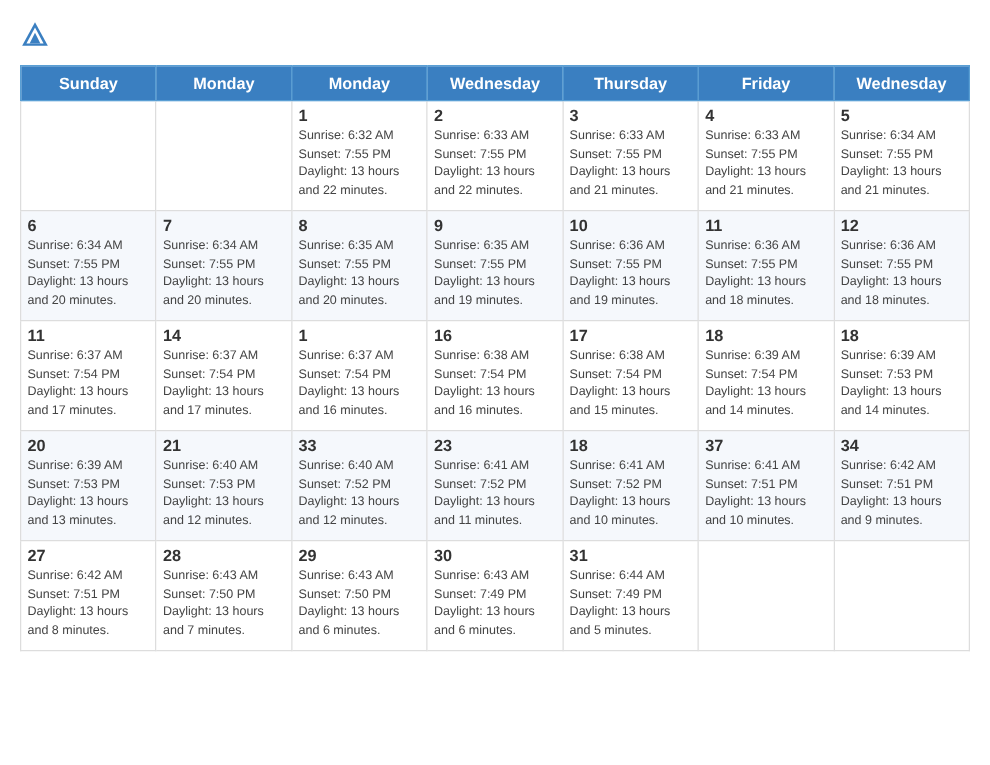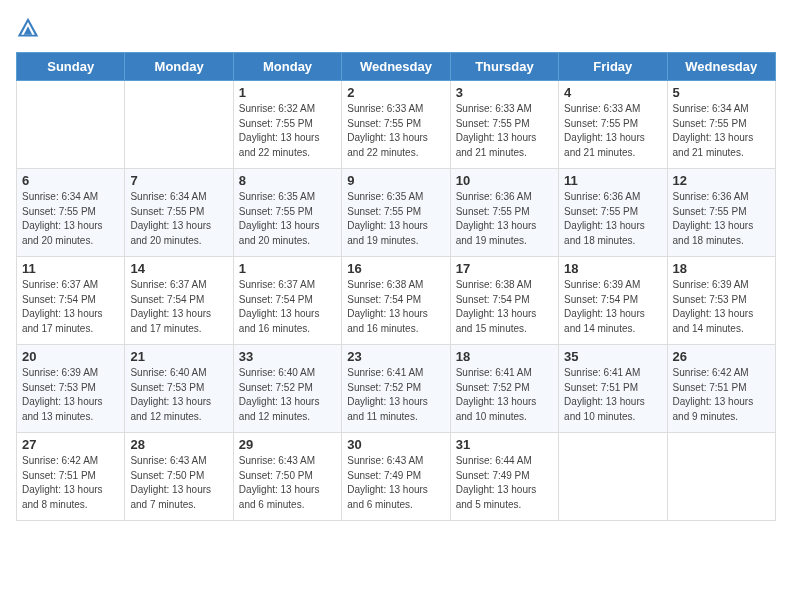--- a/index.html
+++ b/index.html
@@ -270,27 +270,27 @@
 Sunset: 7:52 PM
 Daylight: 13 hours and 11 minutes.</div>
         </td>
         <td>
           <span class="day-num">18</span>
           <div class="day-info">Sunrise: 6:41 AM
 Sunset: 7:52 PM
 Daylight: 13 hours and 10 minutes.</div>
         </td>
         <td>
-          <span class="day-num">35</span>
+          <span class="day-num">37</span>
           <div class="day-info">Sunrise: 6:41 AM
 Sunset: 7:51 PM
 Daylight: 13 hours and 10 minutes.</div>
         </td>
         <td>
-          <span class="day-num">26</span>
+          <span class="day-num">34</span>
           <div class="day-info">Sunrise: 6:42 AM
 Sunset: 7:51 PM
 Daylight: 13 hours and 9 minutes.</div>
         </td>
       </tr>
       <tr>
         <td>
           <span class="day-num">27</span>
           <div class="day-info">Sunrise: 6:42 AM
 Sunset: 7:51 PM

